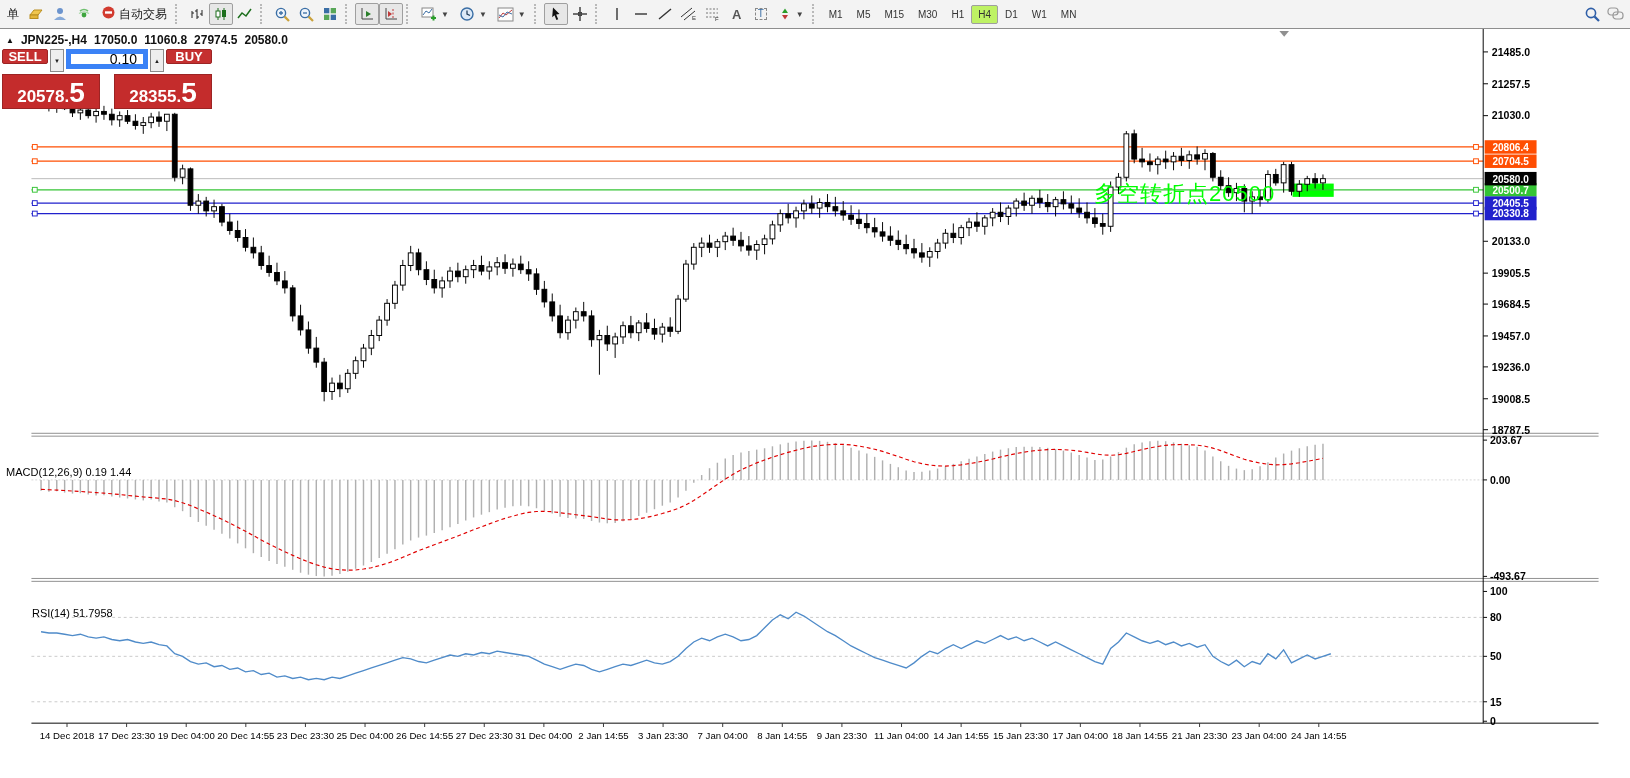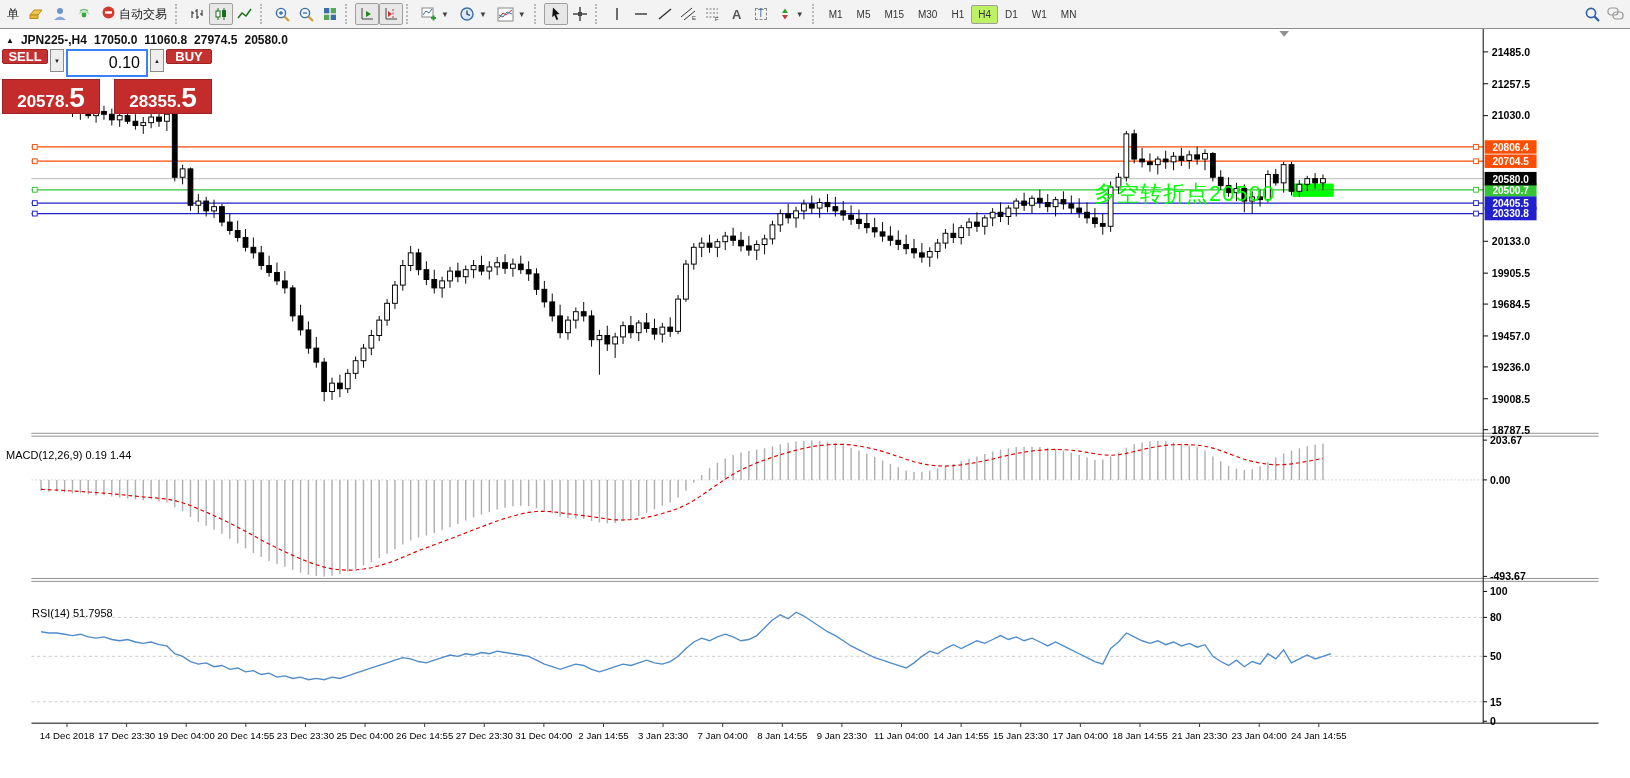--- a/index.html
+++ b/index.html
@@ -20,21 +20,21 @@
   #workspace{position:relative;width:1630px;height:748px;background:#fff;}
   #chart-svg{position:absolute;left:0;top:0;}
   
   #chart-title{position:absolute;left:6px;top:4px;font-size:12px;font-weight:bold;color:#111;display:flex;gap:7px;align-items:center;white-space:nowrap;}
   #chart-title .tri{font-size:8px;}
   
   #trade-card{position:absolute;left:2px;top:20px;width:210px;}
   .tc-row{display:flex;gap:2px;}
   .tc-btn{background:#c53030;border:1px solid #9c2424;color:#fff;font-weight:bold;font-size:13px;width:46px;height:15px;display:flex;align-items:center;justify-content:center;border-radius:2px;box-sizing:border-box;}
   .spin{width:13px;height:23px;background:#eee;border:1px solid #8b8b8b;box-sizing:border-box;display:flex;align-items:center;justify-content:center;font-size:6px;color:#222;}
-  .vol{flex:1;height:28px;background:#fff;border:2px solid #3b82f6;box-sizing:border-box;display:flex;align-items:center;justify-content:flex-end;padding-right:6px;font-size:16px;color:#000;}
+  .vol{flex:1;height:20px;background:#fff;border:5px solid #3b82f6;box-sizing:border-box;display:flex;align-items:center;justify-content:flex-end;padding-right:6px;font-size:14px;color:#000;}
   .px-row{margin-top:2px;display:flex;gap:14px;}
   .px-box{background:#c42c2c;border:1px solid #9c2424;width:103px;height:35px;display:flex;align-items:baseline;justify-content:center;color:#fff;box-sizing:border-box;padding-top:4px;}
   .px-main{font-size:17px;font-weight:bold;line-height:28px;}
   .px-dot{font-size:17px;font-weight:bold;}
   .px-pip{font-size:28px;font-weight:bold;line-height:28px;}
   
   .ind-label{position:absolute;left:6px;font-size:11px;color:#000;white-space:nowrap;}
   
   #annotation{position:absolute;left:1094px;top:150px;font-size:22px;font-weight:normal;color:#00ff00;letter-spacing:1px;white-space:nowrap;}
 </style>
@@ -909,18 +909,18 @@
             <span class="px-pip">5</span>
         </div>
         <div class="px-box">
           <span class="px-main">28355</span>
             <span class="px-dot">.</span>
             <span class="px-pip">5</span>
         </div>
       </div>
     </div>
 
-    <div class="ind-label" style="top:420px;">MACD(12,26,9) 0.19 1.44</div>
+    <div class="ind-label" style="top:437px;">MACD(12,26,9) 0.19 1.44</div>
     <div class="ind-label" style="top:578px;padding-left:26px;">RSI(14) 51.7958</div>
 
     <div id="annotation">多空转折点20500</div>
   </div>
 </div>
 
 </body></html>

